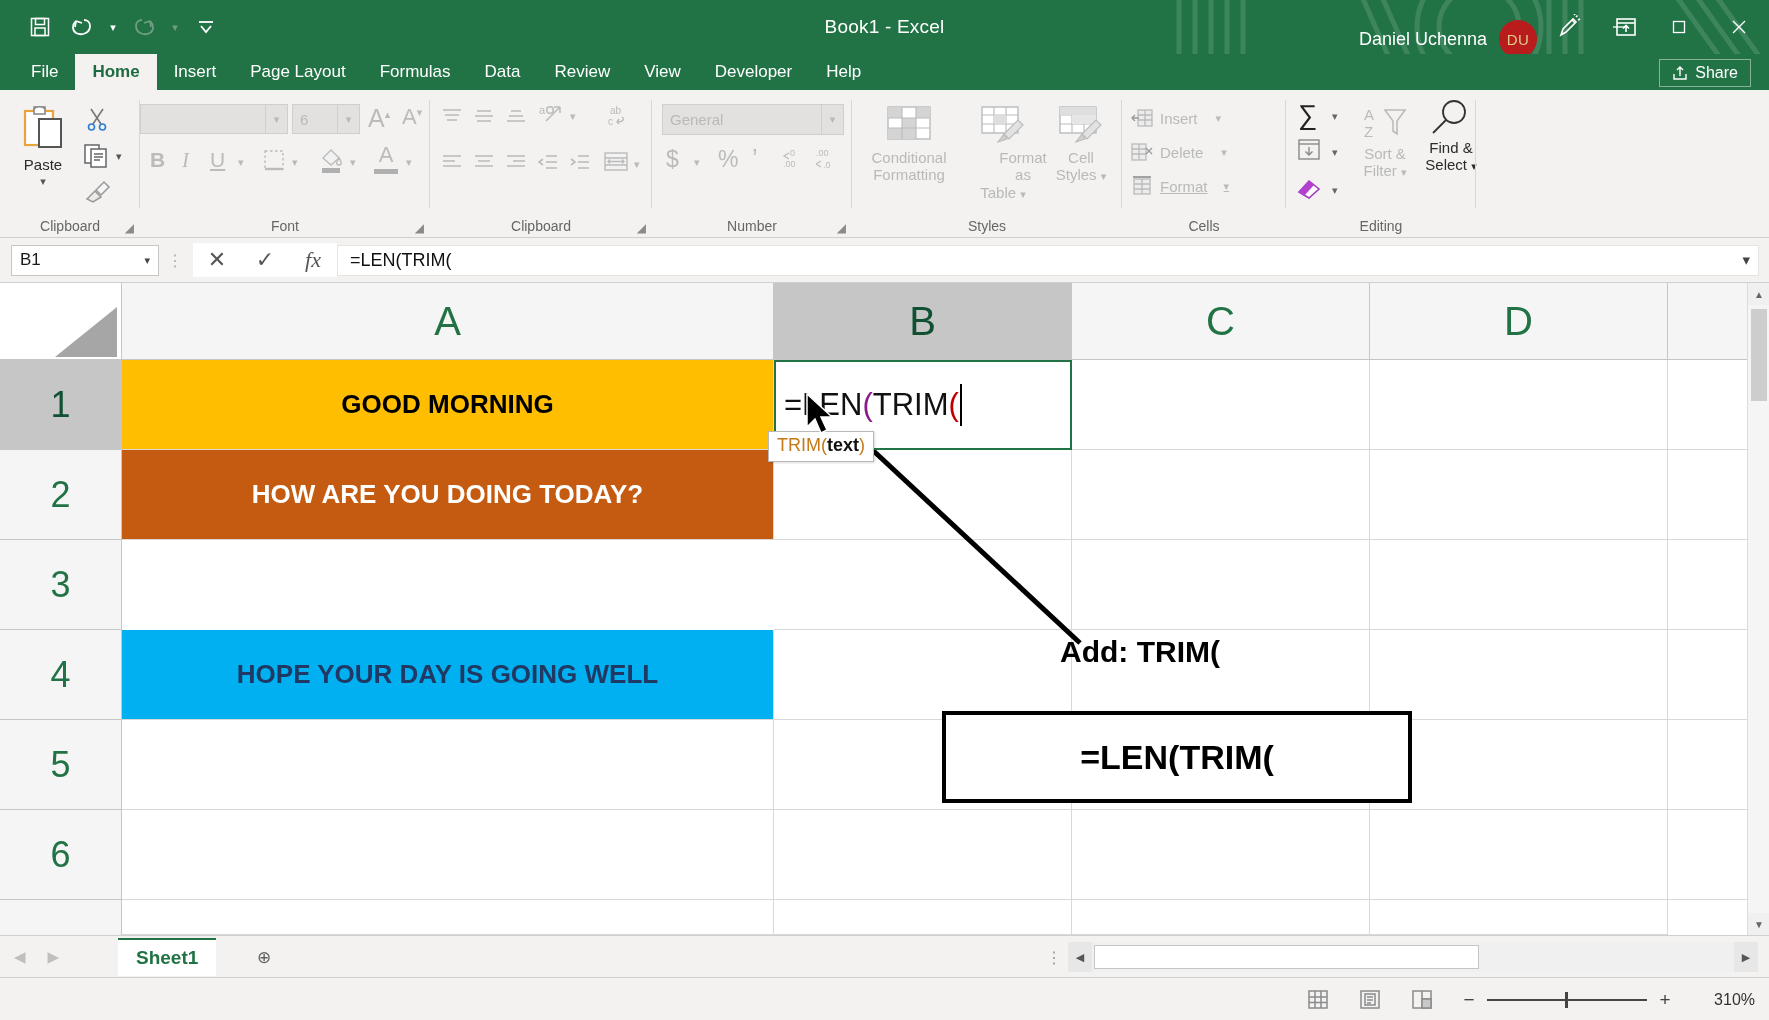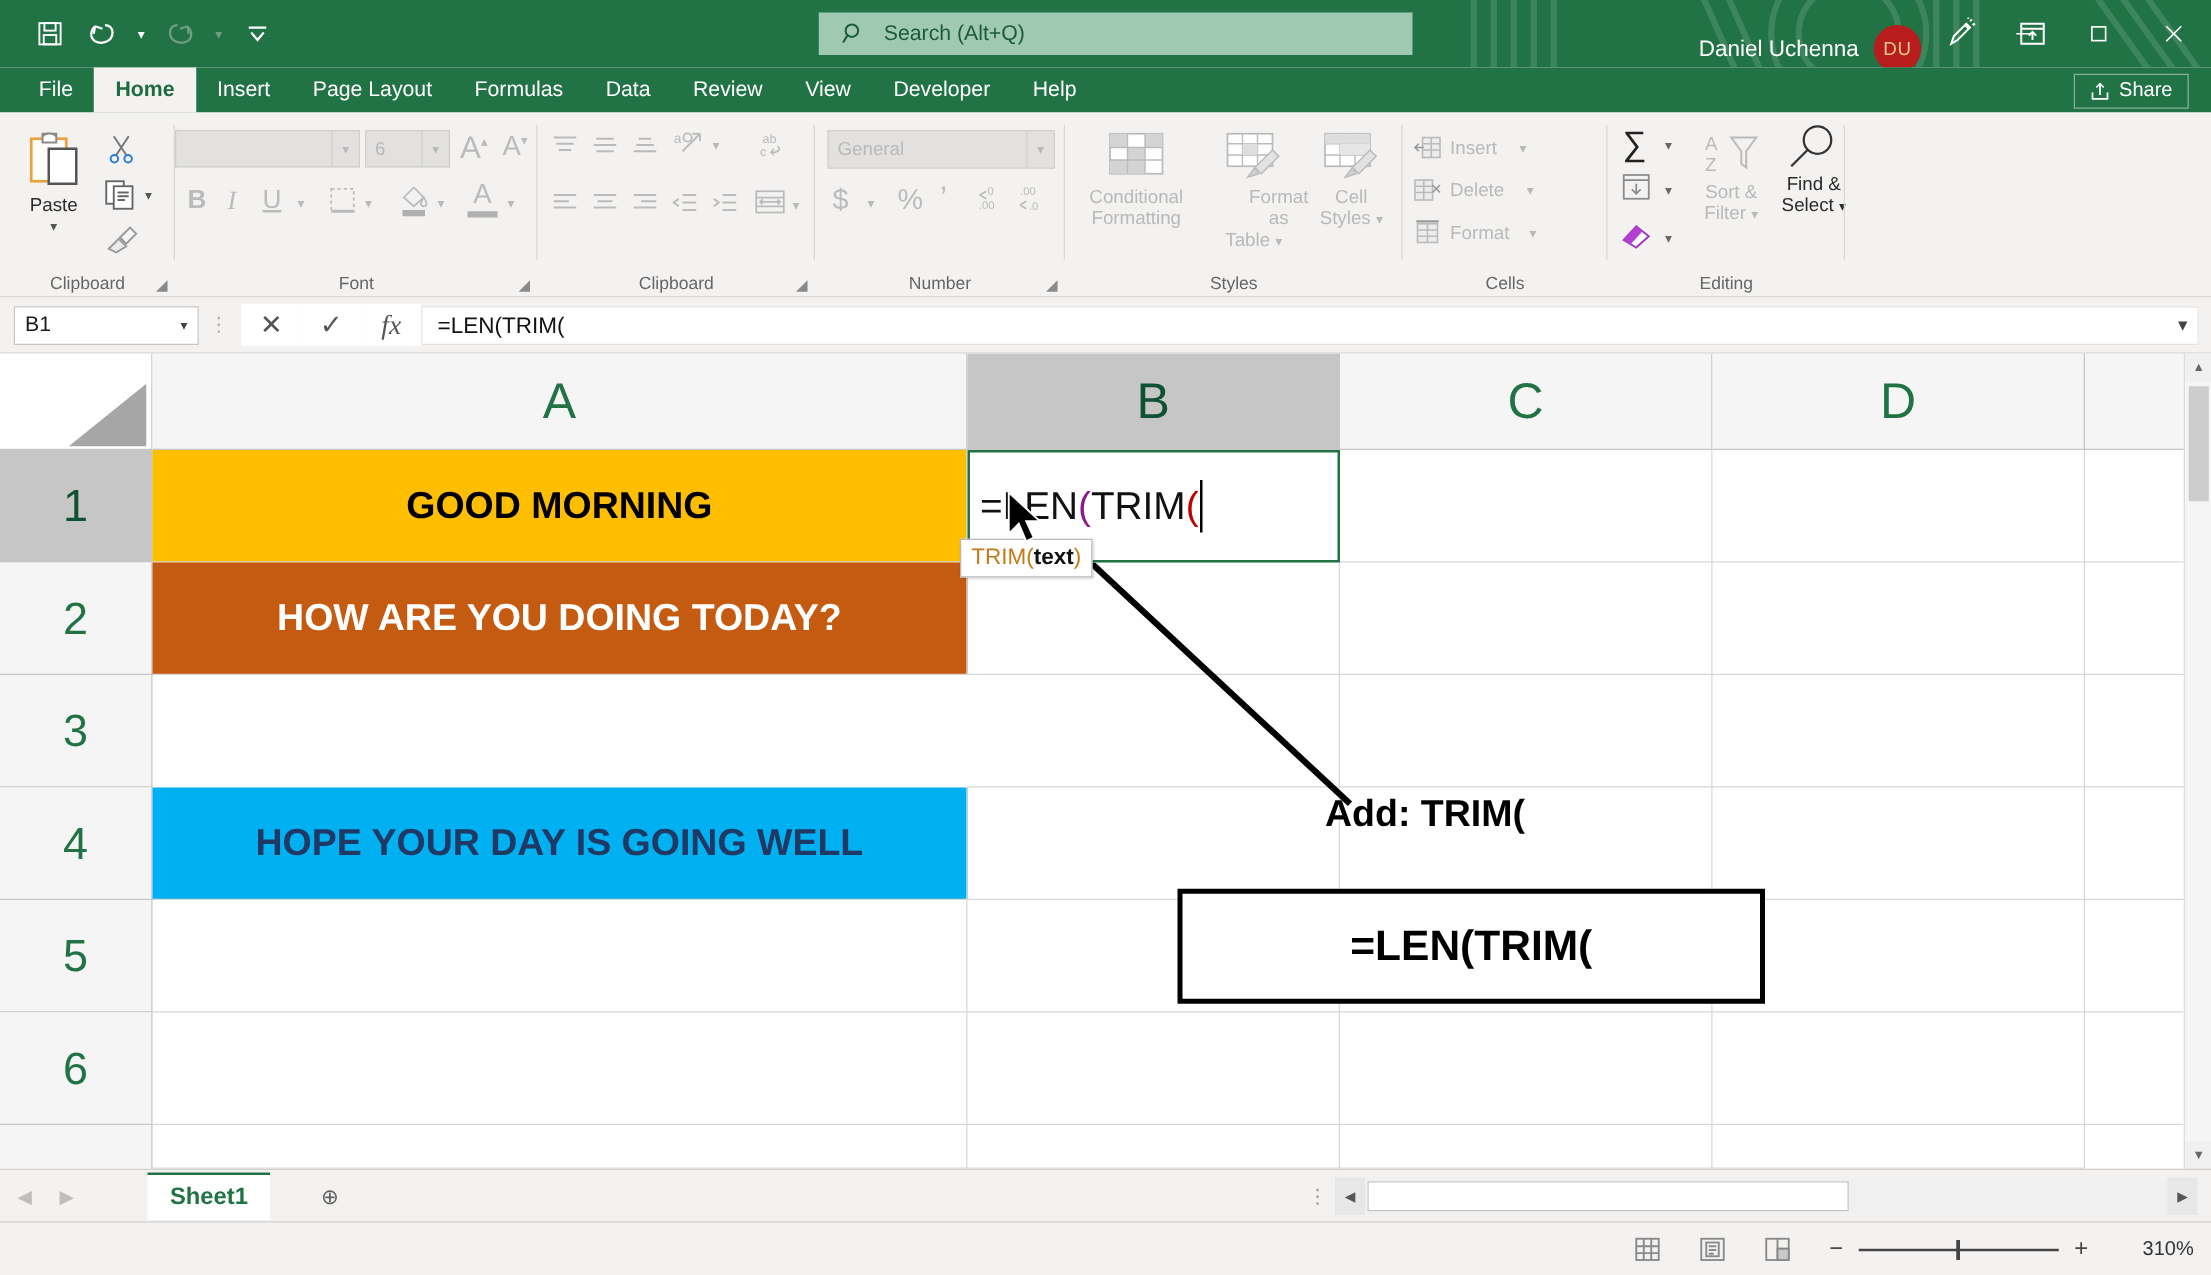--- a/index.html
+++ b/index.html
@@ -134,21 +134,21 @@
   .colhdr { position:absolute; top:0; height:77px; border-right:1px solid #c6c6c6;
     border-bottom:1px solid #c6c6c6; background:#f5f5f5; color:#217346;
     display:flex; align-items:center; justify-content:center; font-size:40px; }
   .colhdr.sel { background:#c6c6c6; color:#0f5132; }
   .rowhdr { position:absolute; left:0; width:122px; border-right:1px solid #c6c6c6;
     border-bottom:1px solid #c6c6c6; background:#f5f5f5; color:#217346;
     display:flex; align-items:center; justify-content:center; font-size:36px; }
   .rowhdr.sel { background:#c6c6c6; color:#0f5132; }
   .cell { position:absolute; border-right:1px solid #d8d8d8; border-bottom:1px solid #d8d8d8;
     display:flex; align-items:center; justify-content:center;
-    font-size:30px; font-weight:bold; }
+    font-size:26px; font-weight:bold; }
   .editcell {
     position:absolute; background:#fff; border:2px solid #217346; z-index:20;
     display:flex; align-items:center; padding-left:8px; font-size:31px; color:#111;
   }
   .tooltip {
     position:absolute; z-index:30; background:#fff; border:1px solid #b9b9b9;
     padding:3px 8px 5px 8px; font-size:18px; color:#c47a17; white-space:nowrap;
     box-shadow:1px 1px 2px rgba(0,0,0,.15);
   }
   .tooltip b { color:#111; }
@@ -241,27 +241,20 @@
       <div class="qat-btn">
         <svg width="22" height="22" viewBox="0 0 22 22" fill="none" stroke="#fff" stroke-width="1.8">
           <path d="M4 6 H18"></path>
             <path d="M6 10 L11 16 L16 10"></path>
         </svg>
       </div>
     </div>
 
     <div class="title-text">Book1  -  Excel</div>
 
-    <div class="searchbox">
-      <svg width="20" height="20" viewBox="0 0 20 20" fill="none" stroke="#1d5b3a" stroke-width="1.6">
-        <circle cx="8.5" cy="7.5" r="5"></circle>
-          <path d="M4.8 11.5 L1.5 17"></path>
-      </svg>
-      <span class="ph">Search (Alt+Q)</span>
-    </div>
 
     <div class="acct">
       <span class="acct-name">Daniel Uchenna</span>
       <span class="avatar">DU</span>
     </div>
 
     <div class="tb-icon" style="right:178px;">
       <svg width="26" height="26" viewBox="0 0 26 26" fill="none" stroke="#fff" stroke-width="1.6">
         <path d="M6 21 L8 15 L18 5 L21 8 L11 18 Z"></path>
         <path d="M17 6 L20 9"></path>
@@ -557,21 +550,21 @@
       </div>
       <div class="smallbtn" style="left:8px; top:52px;">
         <svg width="24" height="20" viewBox="0 0 24 20" fill="none" stroke="#bbb" stroke-width="1.3">
           <rect x="2" y="2" width="14" height="16" fill="#ececec"></rect>
           <path d="M2 7 H16 M2 12 H16 M9 2 V18"></path>
           <path d="M16 6 L22 12 M22 6 L16 12" stroke="#999"></path>
         </svg>
         <span>Delete</span>
         <span class="cv" style="margin-left:12px;">▾</span>
       </div>
-      <div class="smallbtn" style="left:8px; top:86px;">
+      <div class="smallbtn" style="left:8px; top:86px;text-decoration:underline;">
         <svg width="24" height="20" viewBox="0 0 24 20" fill="none" stroke="#bbb" stroke-width="1.3">
           <rect x="4" y="3" width="16" height="15" fill="#ececec"></rect>
           <path d="M4 8 H20 M4 13 H20 M12 3 V18"></path>
           <path d="M3 1 H21" stroke="#999" stroke-width="1.8"></path>
         </svg>
         <span>Format</span>
         <span class="cv" style="margin-left:10px;">▾</span>
       </div>
       <div class="grp-label">Cells</div>
       <div class="grp-sep" style="right:0;"></div>

